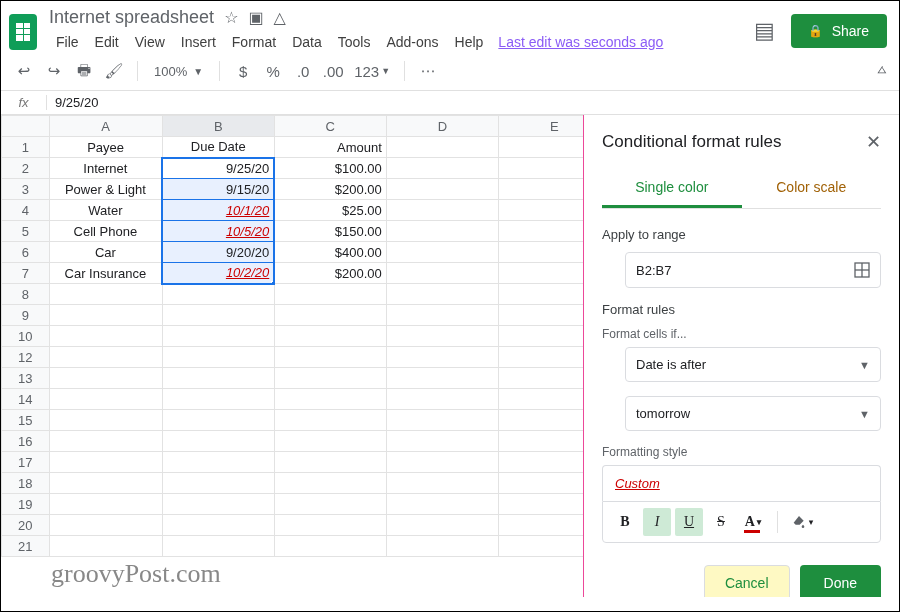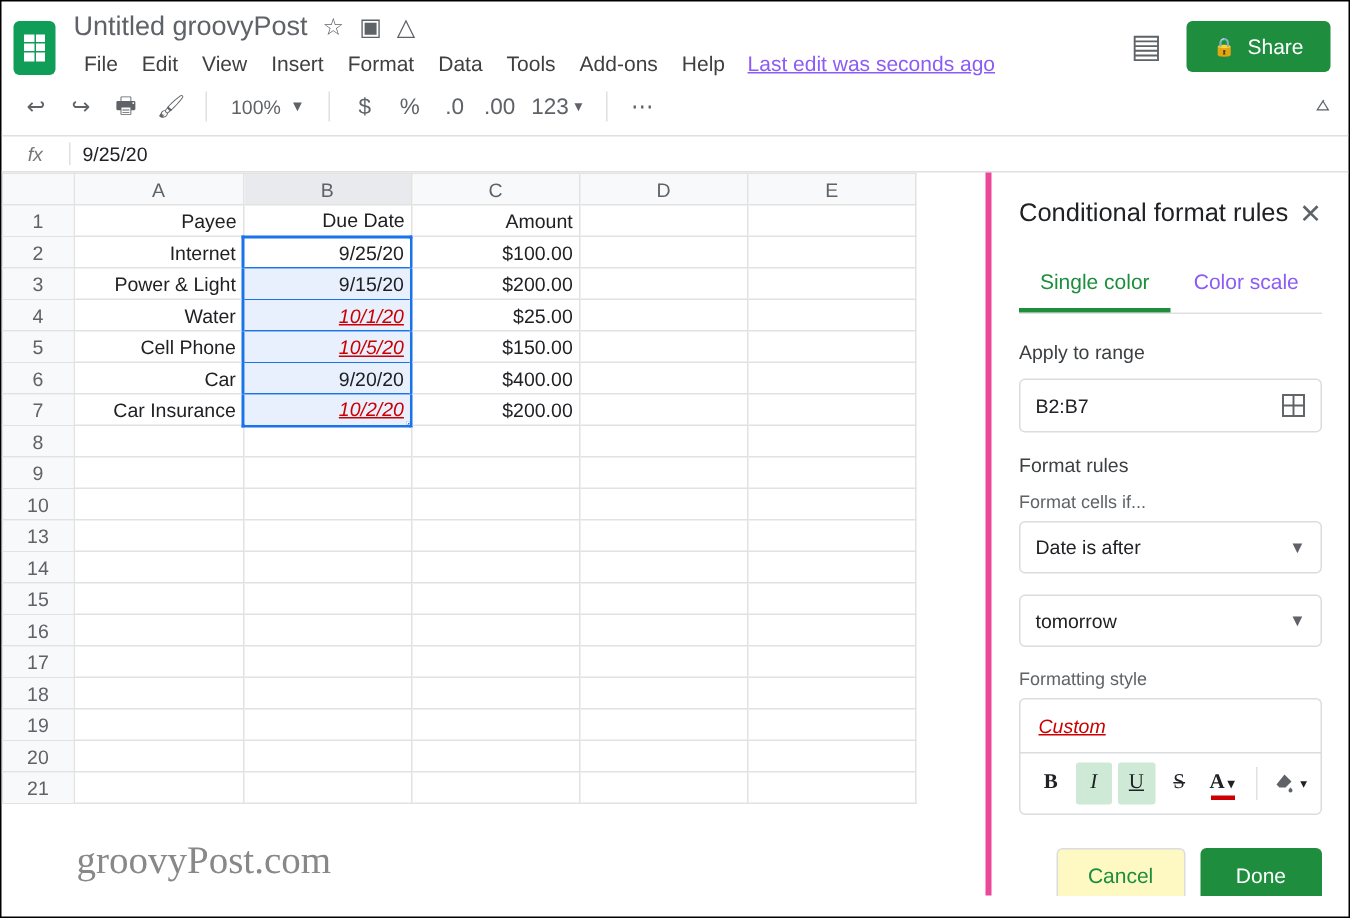--- a/index.html
+++ b/index.html
@@ -58,38 +58,38 @@
   .tb-collapse { margin-left:auto; cursor:pointer; font-size:14px;}
   
   .fx-bar { display:flex; align-items:center; border-bottom:1px solid #e0e0e0;
             height:24px;}
   .fx-label { width:46px; text-align:center; font-style:italic;
               color:#777; border-right:1px solid #e0e0e0; font-size:13px;}
   .fx-value { padding-left:8px; font-size:13px;}
   
   .main { display:flex; height:calc(612px - 130px);}
   .grid-area { flex:1; overflow:hidden; position:relative;}
-  .side-panel { width:242px; border-left:4px solid #ec4899;
+  .side-panel { width:316px; border-left:1px solid #ec4899;
                 padding:16px 18px 0 18px; overflow:auto;}
   
   table.grid { border-collapse:collapse; table-layout:fixed; width:610px;}
   .grid th, .grid td {
     border:1px solid #e2e2e2; height:21px; padding:0 4px;
     font-size:13px; white-space:nowrap; overflow:hidden;
   }
   .grid th {
     background:#f8f9fa; font-weight:normal; color:#5f6368;
     text-align:center; position:relative;
   }
   .corner { width:45px; background:#f8f9fa;}
   .colhead { height:23px;}
   .rowhead { width:45px; text-align:center; background:#f8f9fa;}
   .col-A{width:107px;} .col-B{width:106px;} .col-C{width:106px;}
   .col-D{width:106px;} .col-E{width:106px;}
-  td.left{text-align:right;} td.right{text-align:right;}
+  td.left{text-align:center;} td.right{text-align:right;}
   .sel-col { background:#e8eaed !important; }
   .sel { background:#e8f0fe; border:1px solid #1a73e8 !important;}
   .sel-top { border-top:2px solid #1a73e8 !important;}
   .sel-bot { border-bottom:2px solid #1a73e8 !important;}
   .sel-l   { border-left:2px solid #1a73e8 !important;}
   .sel-r   { border-right:2px solid #1a73e8 !important;}
   .active  { background:#fff !important;}
   .sel-handle {
     position:absolute; width:6px; height:6px; background:#1a73e8;
     border:1px solid #fff;
@@ -99,29 +99,29 @@
     position:absolute; left:50px; bottom:8px;
     font-family:"Brush Script MT","Segoe Script",cursive;
     font-size:26px; color:#888;
   }
   
   .sp-title-row { display:flex; align-items:center; justify-content:space-between;
                   margin-bottom:18px;}
   .sp-title { font-size:17px; font-weight:400;}
   .sp-close { font-size:18px; color:#5f6368; cursor:pointer;}
   .sp-tabs { display:flex; border-bottom:1px solid #e0e0e0; margin-bottom:18px;}
-  .sp-tab { flex:1; text-align:center; font-size:14px; color:#8b5cf6;
+  .sp-tab { flex:1; text-align:center; font-size:14px; color:#a16207;
             padding:8px 0 10px 0; cursor:pointer;}
   .sp-tab.active { color:#1e8e3e; font-weight:500; border-bottom:3px solid #1e8e3e;}
   .sp-label { font-size:13px; color:#3c4043; font-weight:500; margin-bottom:10px;}
   .sp-sublabel { font-size:12px; color:#5f6368; margin-bottom:6px;}
   .sp-field {
     border:1px solid #dadce0; border-radius:4px; padding:9px 10px;
     font-size:13px; display:flex; align-items:center;
-    justify-content:space-between; cursor:pointer; margin-bottom:14px;
+    justify-content:space-between; cursor:pointer; margin-bottom:14px;margin-left:23px;
   }
   .grid-icon { width:16px; height:16px; display:inline-block;}
   .grid-icon svg{width:16px;height:16px;}
   .sp-select { position:relative;gap:39px; }
   .sp-select .caret { font-size:11px; color:#5f6368;}
   .fmt-preview {
     border:1px solid #dadce0; border-top-left-radius:4px;
     border-top-right-radius:4px; border-bottom:none;
     padding:10px 12px; font-style:italic; color:#cc0000;
     text-decoration:underline;
@@ -165,21 +165,21 @@
         <div></div>
         <div></div>
         <div></div>
         <div></div>
         <div></div>
         <div></div>
       </div>
   </div>
   <div class="title-block">
     <div class="title-row">
-      <span class="doc-title">Untitled groovyPost</span>
+      <span class="doc-title">Internet spreadsheet</span>
       <div class="title-icons">
         <span>☆</span>
         <span>▣</span>
         <span>△</span>
       </div>
     </div>
     <div class="menu-row">
       <span class="menu-item">File</span>
       <span class="menu-item">Edit</span>
       <span class="menu-item">View</span>
@@ -317,20 +317,28 @@
           <tr>
             <th class="rowhead">9</th>
             <td></td>
             <td></td>
             <td></td>
             <td></td>
             <td></td>
           </tr>
           <tr>
             <th class="rowhead">10</th>
+            <td></td>
+            <td></td>
+            <td></td>
+            <td></td>
+            <td></td>
+          </tr>
+          <tr>
+            <th class="rowhead">12</th>
             <td></td>
             <td></td>
             <td></td>
             <td></td>
             <td></td>
           </tr>
           <tr>
             <th class="rowhead">13</th>
             <td></td>
             <td></td>

